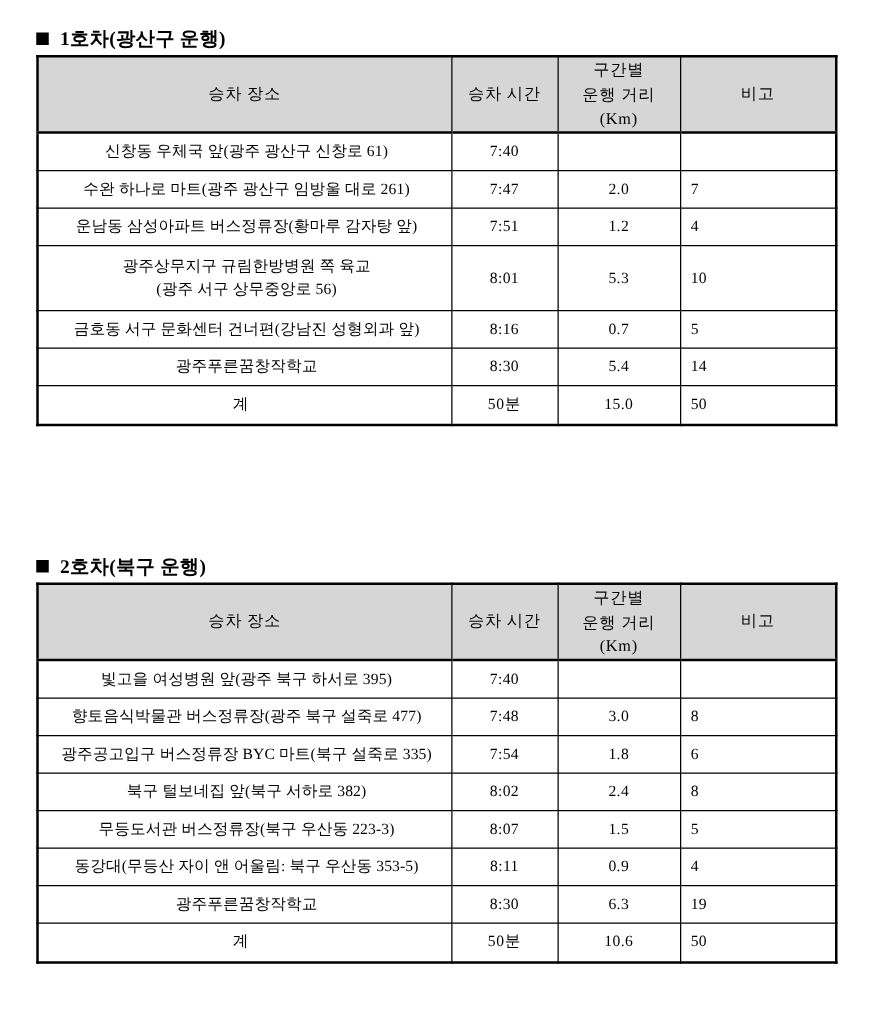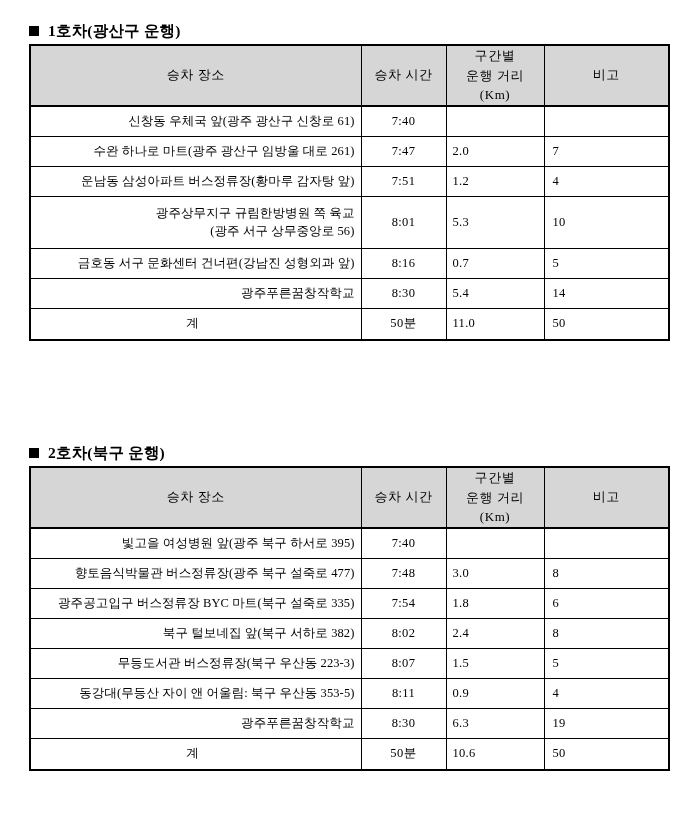--- a/index.html
+++ b/index.html
@@ -84,38 +84,38 @@
   }
   .hdr-two-line {
     display: block;
     line-height: 1.5;
   }
 
   .sched-table tbody td {
     height: 29px;
   }
   td.place {
-    text-align: right;
+    text-align: center;
     padding-left: 9px;
     letter-spacing: 0.1px;
   }
   td.place.tall {
     height: 47px;
     padding-top: 2px;
     padding-bottom: 2px;
   }
   td.place .line2 {
     display: block;
   }
   td.time {
     text-align: center;
     letter-spacing: 0.3px;
   }
   td.dist {
-    text-align: left;
+    text-align: center;
     letter-spacing: 0.3px;
   }
   td.note {
     text-align: left;
     padding-left: 8px;
     letter-spacing: 0.3px;
   }
   tr.total-row td.place {
     text-align: center;
     padding-left: 0;
@@ -192,21 +192,21 @@
         </tr>
         <tr>
           <td class="place">광주푸른꿈창작학교</td>
           <td class="time">8:30</td>
           <td class="dist">5.4</td>
           <td class="note">14</td>
         </tr>
         <tr class="total-row">
           <td class="place">계</td>
           <td class="time">50분</td>
-          <td class="dist">11.0</td>
+          <td class="dist">15.0</td>
           <td class="note">50</td>
         </tr>
       </tbody>
     </table>
   </div>
 
   <div class="section" style="top:440px;">
     <div class="section-title">
       <span class="bullet-square"></span>
       <span class="title-text">2호차(북구 운행)</span>

